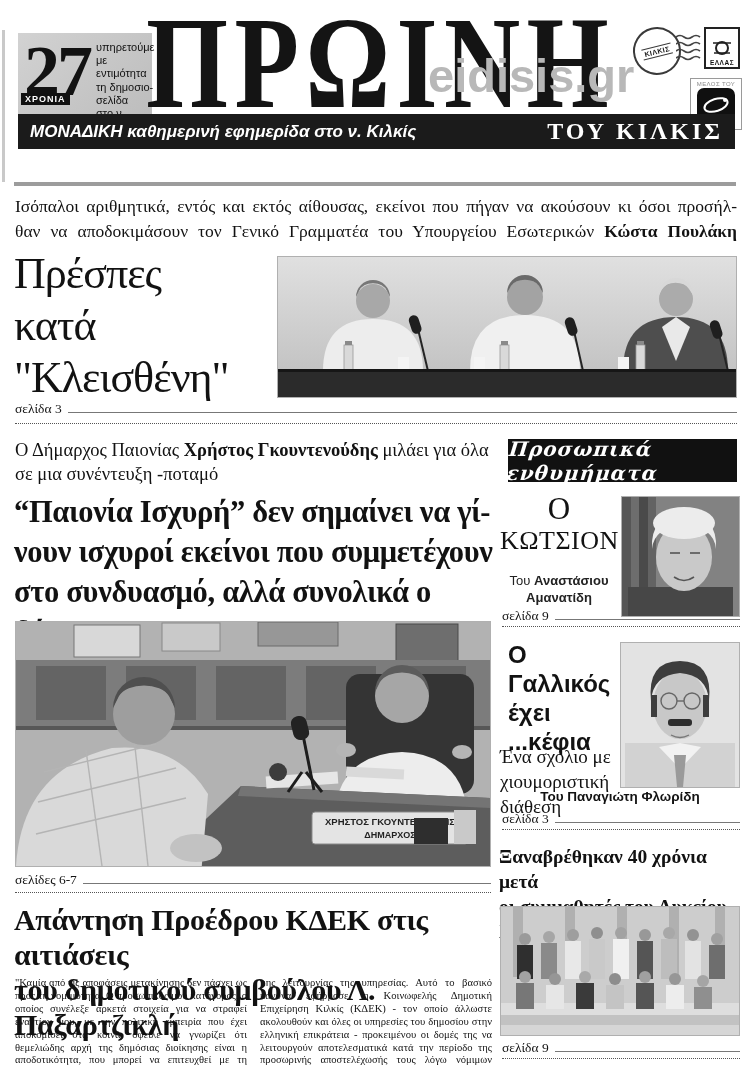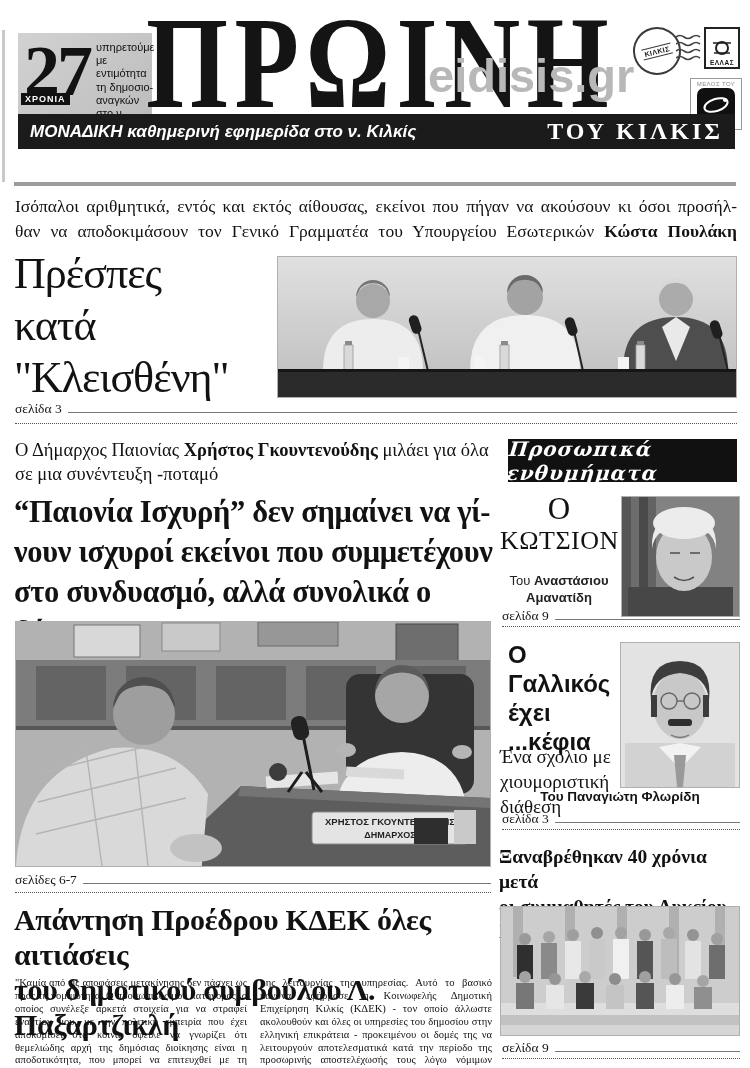--- a/index.html
+++ b/index.html
@@ -84,21 +84,21 @@
 
   <div class="abs scan-edge"></div>
 
   <div class="abs badge">
     <div class="badge-num">27</div>
     <div class="badge-chronia sans">ΧΡΟΝΙΑ</div>
     <div class="badge-motto sans">
       <div>υπηρετούμε</div>
       <div>με εντιμότητα</div>
       <div>τη δημοσιο-</div>
-      <div>αναγκών</div>
+      <div>σελίδα</div>
       <div>στο ν. Κιλκίς</div>
     </div>
   </div>
 
   <div class="abs masthead">
     <div class="masthead-title">ΠΡΩΙΝΗ</div>
   </div>
   <div class="abs watermark sans">eidisis.gr</div>
 
   <div class="abs postmark sans">
@@ -415,21 +415,21 @@
       </g>
     </svg>
   </div>
   <div class="abs pageref-row" style="left:502px;top:1040px;width:238px;">
     <span class="pageref">σελίδα 9</span>
     <div class="hairline"></div>
   </div>
   <div class="abs dotted" style="left:502px;top:1058px;width:238px;"></div>
 
   <div class="abs bot-headline">
-    <div>Απάντηση Προέδρου ΚΔΕΚ όλες αιτιάσεις</div>
+    <div>Απάντηση Προέδρου ΚΔΕΚ στις αιτιάσεις</div>
     <div>του δημοτικού συμβούλου Λ. Παξαρτζικλή</div>
   </div>
   <div class="abs bot-cols">
     <div class="bot-col">"Καμία από τις αποφάσεις μετακίνησης δεν πάσχει ως προς τη νομιμότητα. Ο προσωπικός μου κατήγορος, ο οποίος συνέλεξε αρκετά στοιχεία για να στραφεί εναντίον μου, με την πολιτική εμπειρία που έχει αποκομίσει στα κοινά, όφειλε να γνωρίζει ότι  θεμελιώδης αρχή της δημόσιας διοίκησης είναι η αποδοτικότητα, που μπορεί να επιτευχθεί με τη δυνατότητα κάλυψης θέσεων μέσω της μεταφοράς υπαλληλικού δυναμικού για την αντιμετώπιση επειγουσών αναγκών στο πλαίσιο της εύρυθ-</div>
     <div class="bot-col">
       <span>μης λειτουργίας της υπηρεσίας. Αυτό το βασικό κανόνα εφήρμοσε η Κοινωφελής Δημοτική Επιχείρηση Κιλκίς (ΚΔΕΚ) - τον οποίο άλλωστε ακολουθούν και όλες οι υπηρεσίες του δημοσίου στην ελληνική επικράτεια -  προκειμένου οι δομές της να λειτουργούν αποτελεσματικά κατά την περίοδο της προσωρινής αποστελέχωσής τους λόγω νόμιμων αδειών που δικαιούνται οι υπάλληλοι..."</span>
       
     </div>
   </div>
 

